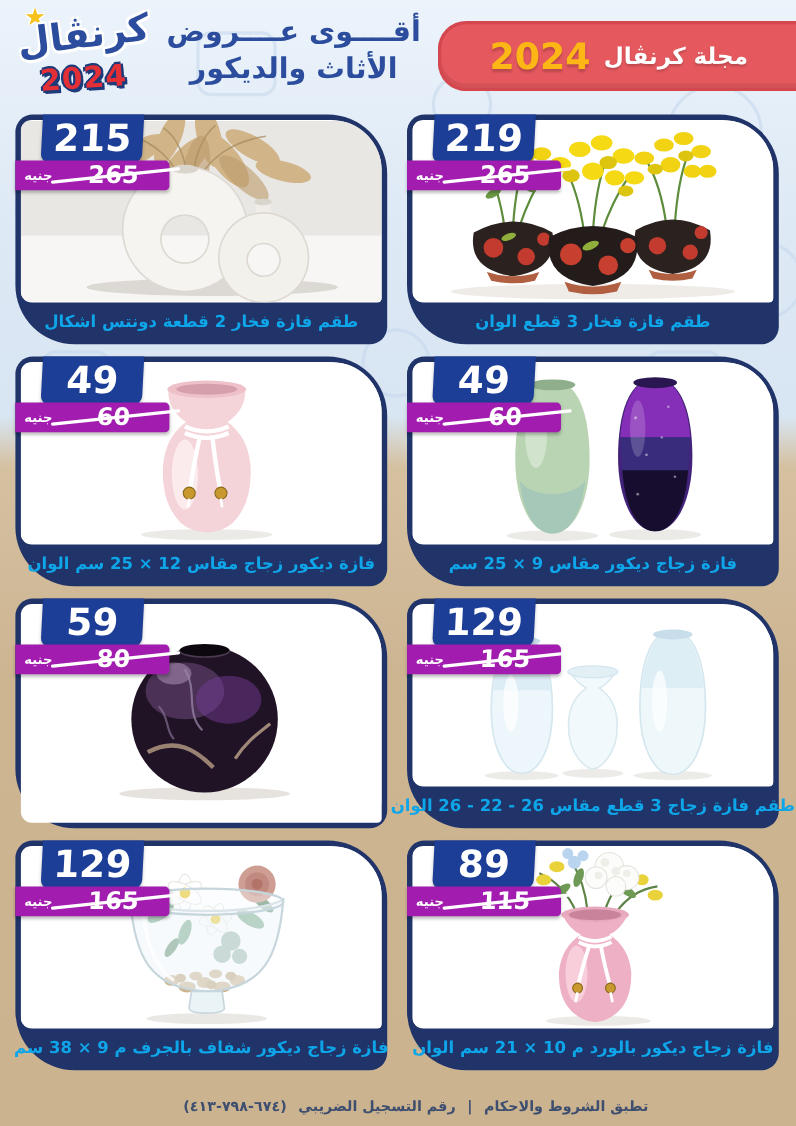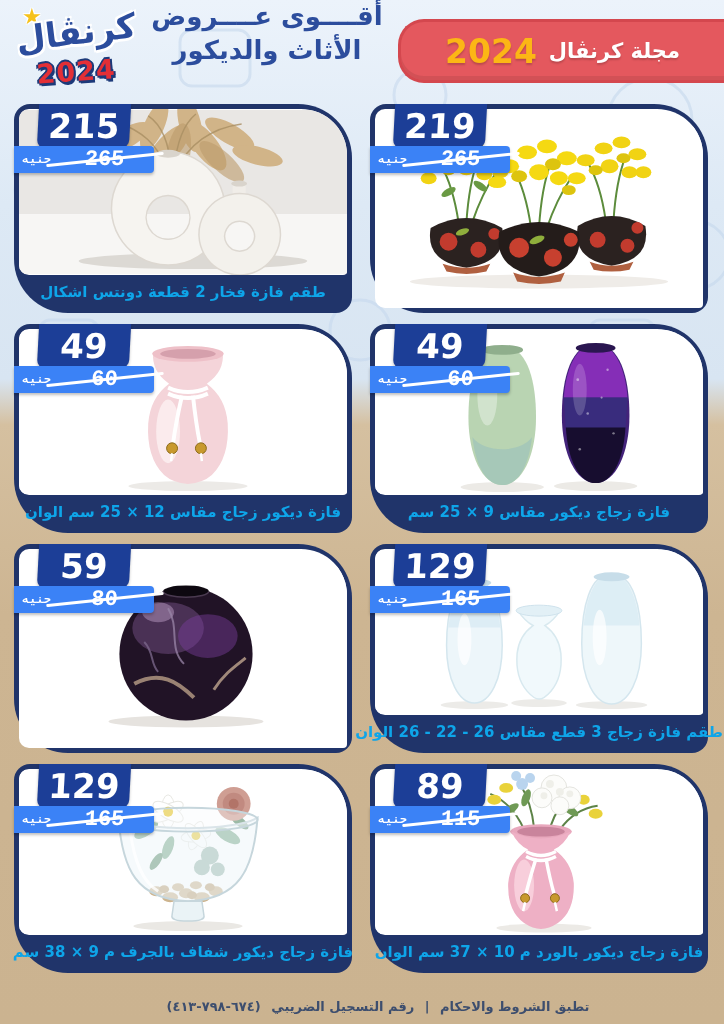--- a/index.html
+++ b/index.html
@@ -12,21 +12,21 @@
   
   .logo{position:absolute;left:14px;top:4px;width:124px;height:90px;}
   .logo .star{position:absolute;left:8px;top:0;font-size:22px;color:#f6c21b;
     text-shadow:-1px -1px 0 #fff,1px -1px 0 #fff,-1px 1px 0 #fff,1px 1px 0 #fff;}
   .logo .brand{position:absolute;right:2px;top:8px;width:118px;text-align:center;direction:rtl;
     font-size:34px;font-weight:800;color:#2c4d9d;transform:rotate(-7deg);
     text-shadow:-2px -2px 0 #fff,2px -2px 0 #fff,-2px 2px 0 #fff,2px 2px 0 #fff,0 3px 0 #fff;}
   .logo .year{position:absolute;left:0;top:52px;width:124px;text-align:center;
     font-size:27px;font-weight:800;color:#e32f36;letter-spacing:1px;transform:rotate(-4deg);
     text-shadow:-2px 0 0 #1d3a7a,2px 0 0 #1d3a7a,0 -2px 0 #1d3a7a,0 2px 0 #1d3a7a,2px 3px 0 #1d3a7a;}
-  .tagline{position:absolute;left:142px;top:0;width:250px;text-align:center;direction:rtl;
+  .tagline{position:absolute;left:142px;top:13px;width:250px;text-align:center;direction:rtl;
     color:#2c4d9d;font-weight:800;font-size:26px;line-height:1.3;}
   .banner{position:absolute;left:398px;right:0;top:19px;height:58px;background:#e4585e;
     border:3px solid #d4474e;border-right:none;border-radius:26px 0 0 26px;
     display:flex;align-items:center;justify-content:center;gap:12px;direction:rtl;
     box-shadow:inset 0 -4px 0 rgba(0,0,0,0.08);}
   .banner .t{color:#ffffff;font-size:21px;font-weight:800;text-shadow:0 2px 2px rgba(0,0,0,.18);}
   .banner .y{color:#fcb615;font-size:33px;font-weight:800;text-shadow:0 2px 2px rgba(0,0,0,.18);}
   
   .grid{position:absolute;left:14px;top:104px;display:grid;
     grid-template-columns:338px 338px;column-gap:18px;row-gap:11px;}
@@ -34,22 +34,22 @@
     padding:5px;box-sizing:border-box;display:flex;flex-direction:column;}
   .card-body{flex:1;background:#ffffff;border-radius:10px 46px 4px 10px;position:relative;overflow:hidden;}
   .card-body svg{position:absolute;inset:0;width:100%;height:100%;}
   .card-label{height:33px;display:flex;align-items:center;justify-content:center;
     color:#0ea5e9;font-weight:700;font-size:15px;direction:rtl;padding:0 10px;white-space:nowrap;}
   
   .badge{position:absolute;top:0;left:0;z-index:5;width:150px;}
   .price-box{margin-left:24px;width:92px;background:#1c3e97;color:#fff;text-align:center;
     font-size:34px;font-weight:800;line-height:44px;height:44px;border-radius:0 0 8px 8px;
     transform:skewX(-3deg);box-shadow:0 2px 3px rgba(0,0,0,.25);}
-  .price-strip{position:relative;margin-top:-2px;width:140px;height:27px;background:#3b82f6;
-    display:flex;align-items:center;border-radius:0 4px 4px 0;box-shadow:0 2px 3px rgba(0,0,0,.25);font-family:Liberation Mono, monospace;}
+  .price-strip{position:relative;margin-top:-2px;width:140px;height:27px;background:#a21caf;
+    display:flex;align-items:center;border-radius:0 4px 4px 0;box-shadow:0 2px 3px rgba(0,0,0,.25);}
   .currency{color:#fff;font-size:12px;font-weight:700;direction:rtl;padding:0 4px 0 8px;}
   .old-price{color:#fff;font-size:22px;font-weight:800;flex:1;text-align:center;transform:skewX(-3deg);}
   .strike{position:absolute;left:32px;top:12px;width:118px;height:3px;background:#fff;
     border-radius:2px;transform:rotate(-6deg);}
   
   .footer{position:absolute;left:0;right:0;bottom:10px;text-align:center;direction:rtl;
     color:#3d4e6e;font-size:13px;font-weight:600;letter-spacing:.2px;padding-left:32px;}
   .footer span{margin:0 3px;}
 </style>
 </head>
@@ -221,20 +221,21 @@
             <path d="M-40 100 Q -46 138 0 145 Q 46 138 40 100 Q 20 90 0 90 Q -20 90 -40 100 Z" fill="#241c1a"></path>
             <path d="M-26 141 Q 0 150 26 141 L 22 150 Q 0 155 -22 150 Z" fill="#b06040"></path>
             <circle cx="-20" cy="116" r="10" fill="#c7402f"></circle>
               <circle cx="14" cy="126" r="9" fill="#c7402f"></circle>
               <circle cx="32" cy="108" r="7" fill="#c7402f"></circle>
             <ellipse cx="-2" cy="108" rx="8" ry="3.5" fill="#8fae3c" transform="rotate(-22 -2 108)"></ellipse>
           </g>
         </g>
       </svg>
     </div>
+    <div class="card-label">طقم فازة فخار 3 قطع الوان</div>
   </div>
 
   <div class="card">
     <div class="badge">
       <div class="price-box">49</div>
       <div class="price-strip">
         <span class="currency">جنيه</span>
         <span class="old-price">60</span>
         <span class="strike"></span>
       </div>
@@ -484,21 +485,21 @@
           <path d="M152 82 Q 167 90 182 82"></path>
             <path d="M152 87 Q 167 95 182 87"></path>
           <path d="M162 89 Q 156 108 152 124"></path>
             <path d="M172 89 Q 176 110 180 124"></path>
         </g>
         <circle cx="151" cy="129" r="4.5" fill="#c8992e" stroke="#8a6a1a" stroke-width="1"></circle>
         <circle cx="181" cy="129" r="4.5" fill="#c8992e" stroke="#8a6a1a" stroke-width="1"></circle>
         <path d="M151 133 L 149 142 M 181 133 L 183 142" stroke="#ffffff" stroke-width="2.5"></path>
       </svg>
     </div>
-    <div class="card-label">فازة زجاج ديكور بالورد م 10 × 37 سم الوان</div>
+    <div class="card-label">فازة زجاج ديكور بالورد م 10 × 21 سم الوان</div>
   </div>
 
 </div>
 
 <div class="footer">
   <span>تطبق الشروط والاحكام</span>
   <span>|</span>
   <span>رقم التسجيل الضريبي</span>
   <span>(٦٧٤-٧٩٨-٤١٣)</span>
 </div>

